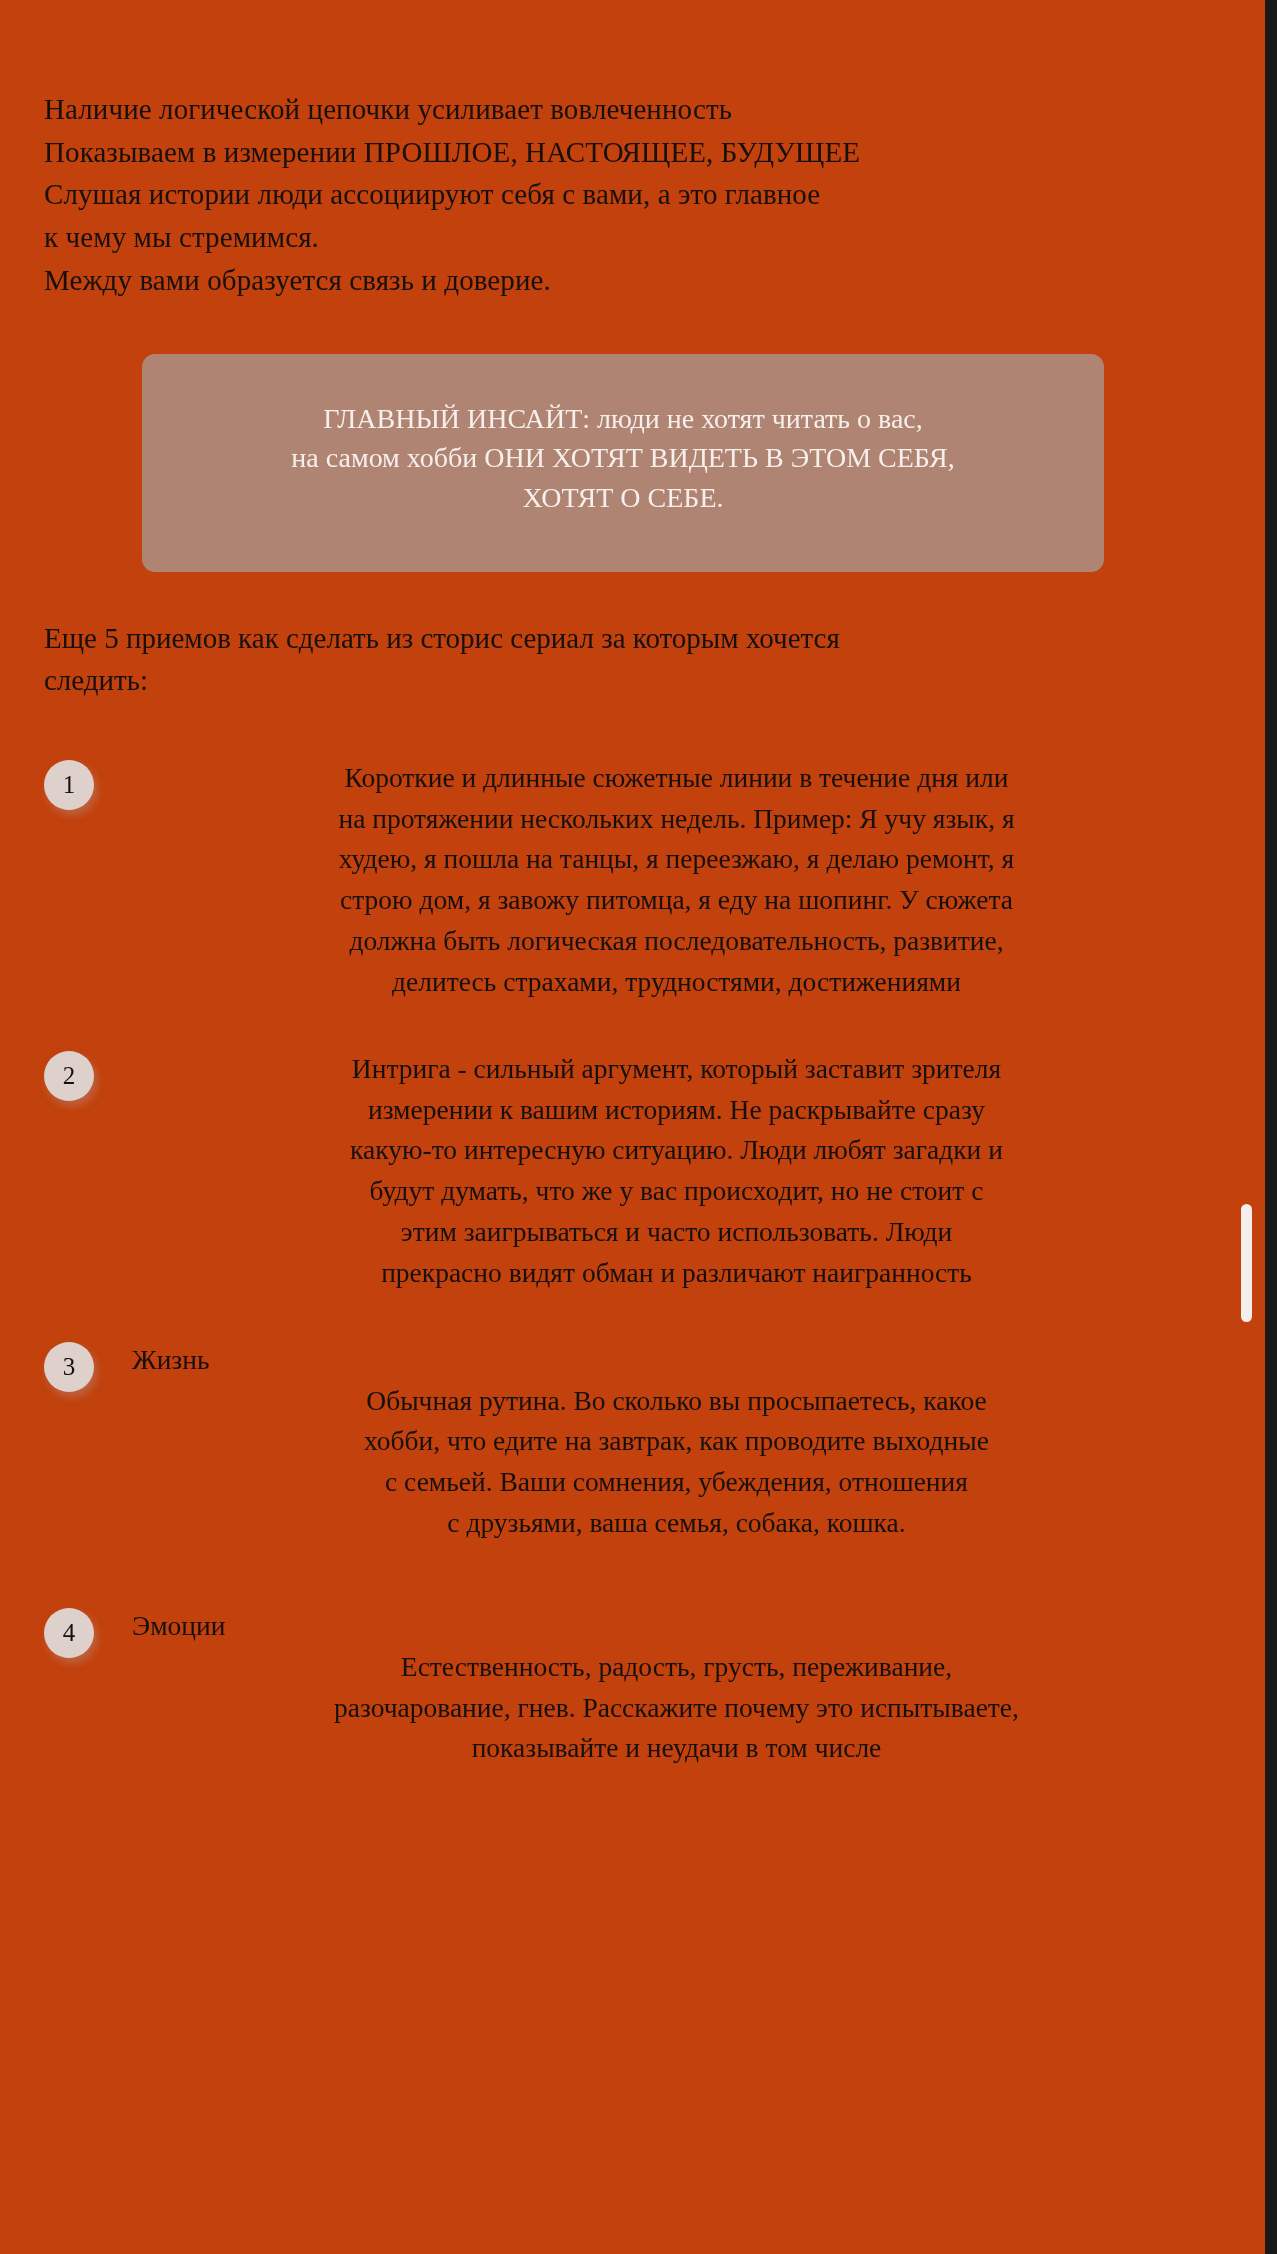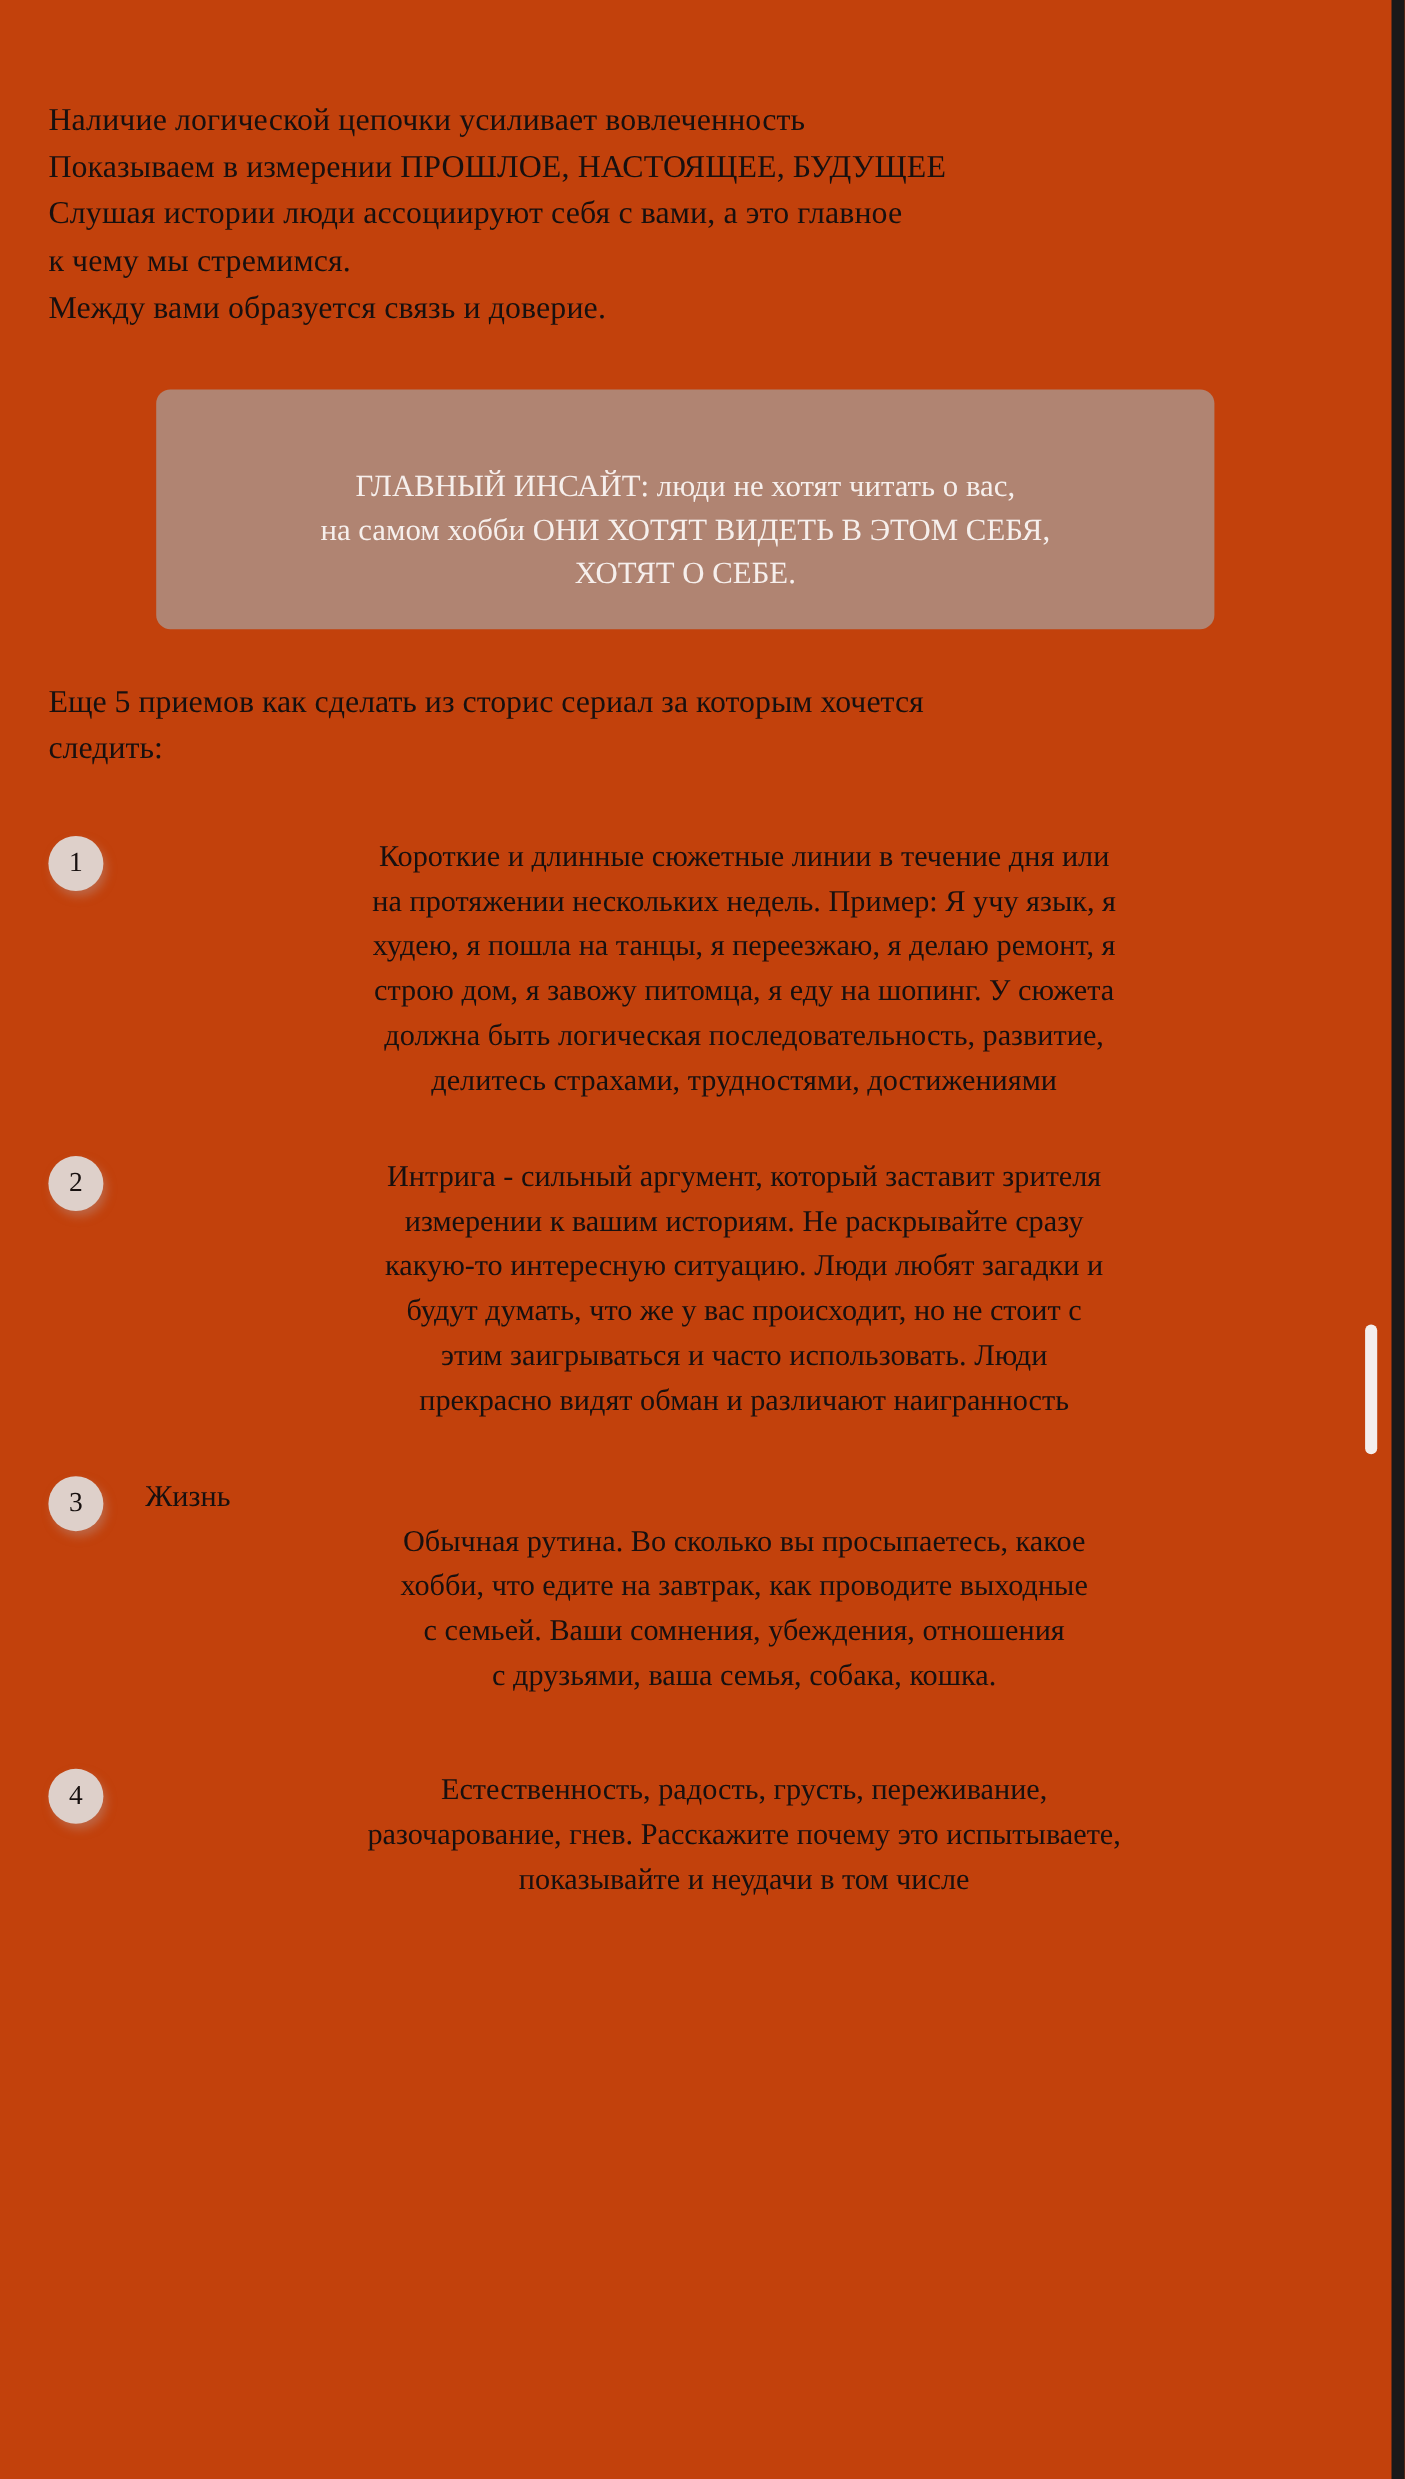--- a/index.html
+++ b/index.html
@@ -49,21 +49,21 @@
   
   .insight-box {
     margin: 53px 0 0 98px;
     width: 962px;
     min-height: 218px;
     background: #b08472;
     border-radius: 13px;
     display: flex;
     flex-direction: column;
     align-items: center;
-    justify-content: flex-end;
+    justify-content: center;
     padding: 20px 24px 30px 24px;
   }
   .insight-box .ln {
     display: block;
     color: #f6efec;
     font-size: 28px;
     line-height: 1.42;
     text-align: center;
     white-space: nowrap;
   }
@@ -194,20 +194,21 @@
           <span class="ln">Обычная рутина. Во сколько вы просыпаетесь, какое</span>
           <span class="ln">хобби, что едите на завтрак, как проводите выходные</span>
           <span class="ln">с семьей. Ваши сомнения, убеждения, отношения</span>
           <span class="ln">с друзьями, ваша семья, собака, кошка.</span>
         </div>
       </div>
 
       <div class="list-item" data-idx="4">
         <span class="badge">4</span>
         <div class="item-body">
+          <span class="title-ln">Эмоции</span>
           <span class="ln">Естественность, радость, грусть, переживание,</span>
           <span class="ln">разочарование, гнев. Расскажите почему это испытываете,</span>
           <span class="ln">показывайте и неудачи в том числе</span>
         </div>
       </div>
 
     </div>
   </div>
 
   <div id="scrollbar-track">

